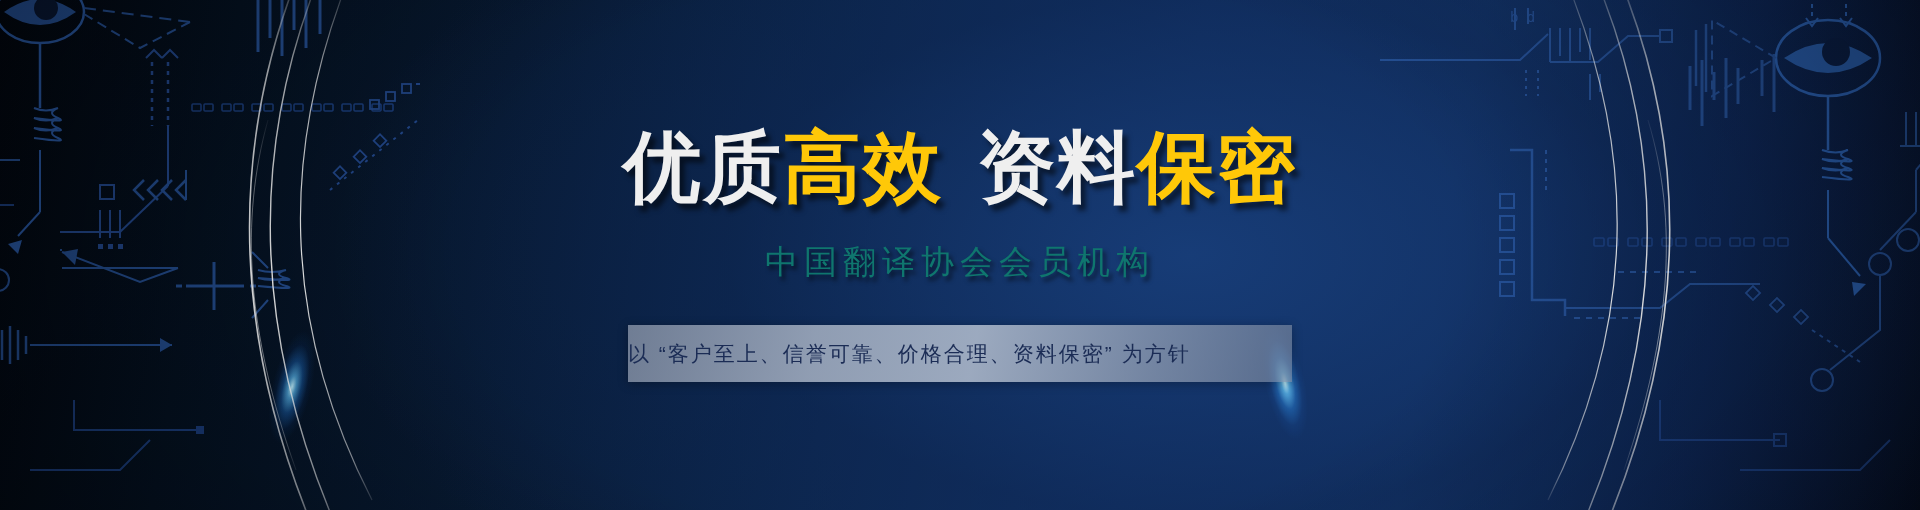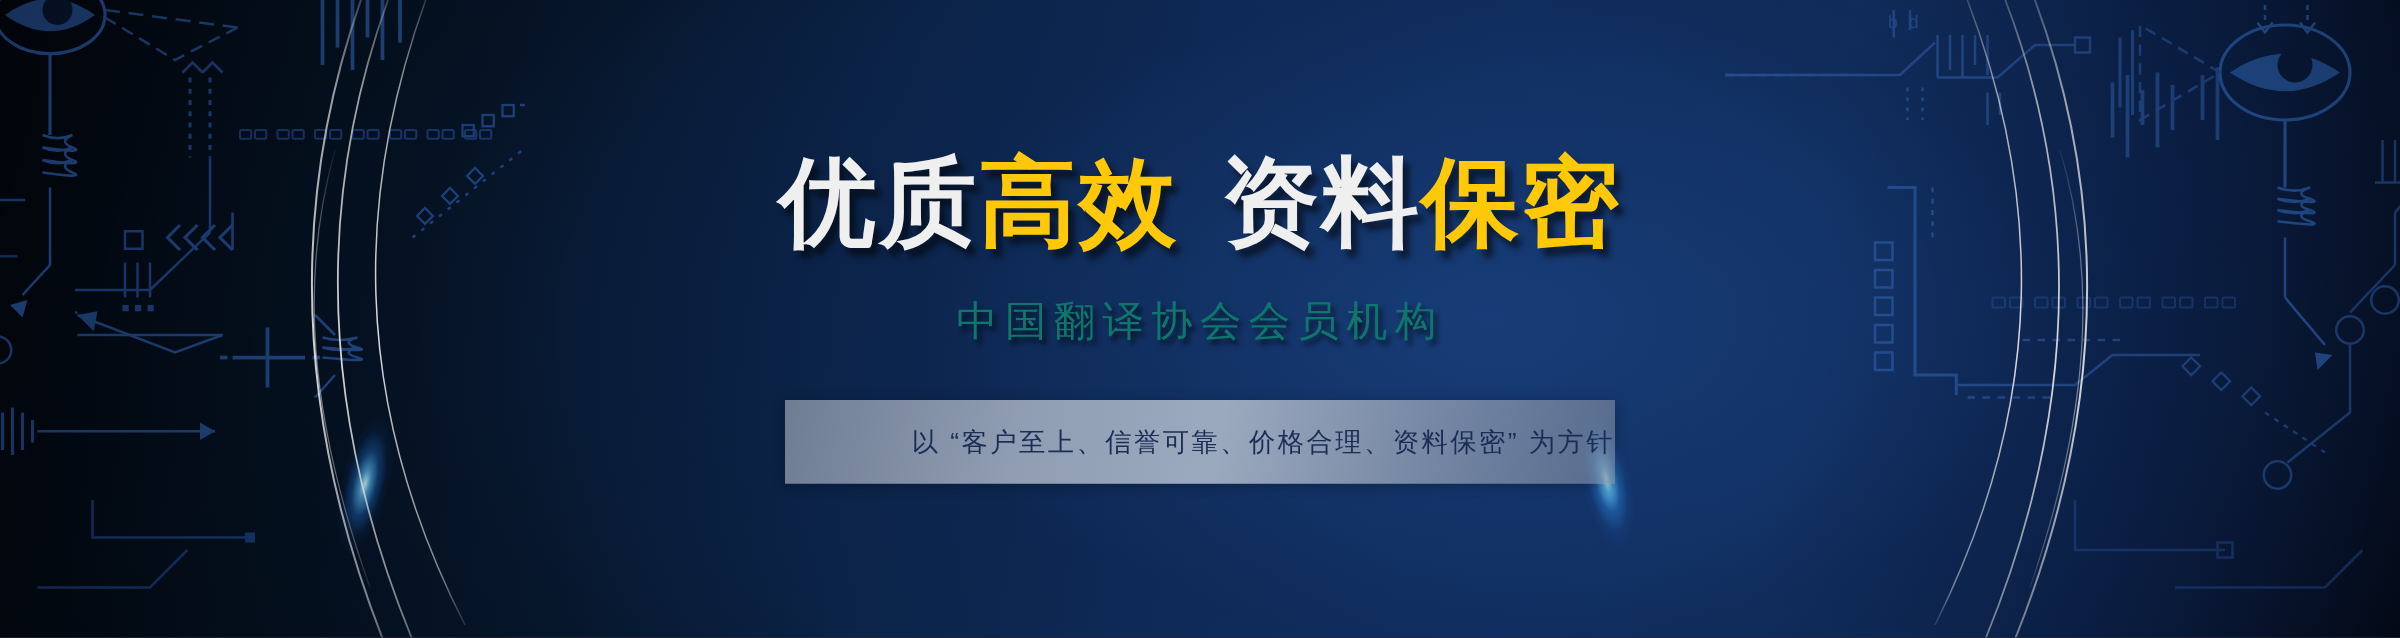--- a/index.html
+++ b/index.html
@@ -100,24 +100,24 @@
     font-size: 33px;
     letter-spacing: 6px;
     color: #0f766e;
     white-space: nowrap;
     margin-bottom: 40px;
     text-shadow: 3px 4px 4px rgba(0,0,0,0.6);
   }
 
   .slogan-bar {
     width: 664px;
-    height: 67px;
+    height: 57px;
     display: flex;
     align-items: center;
-    justify-content: flex-end;
+    justify-content: flex-start;
     background: linear-gradient(100deg,
         rgba(150,160,178,0.72) 0%,
         rgba(176,186,202,0.80) 28%,
         rgba(186,196,211,0.82) 52%,
         rgba(150,162,182,0.74) 78%,
         rgba(120,134,158,0.66) 100%);
     box-shadow: 0 2px 10px rgba(0,0,0,0.28);
   }
   .slogan-text {
     font-size: 21px;

